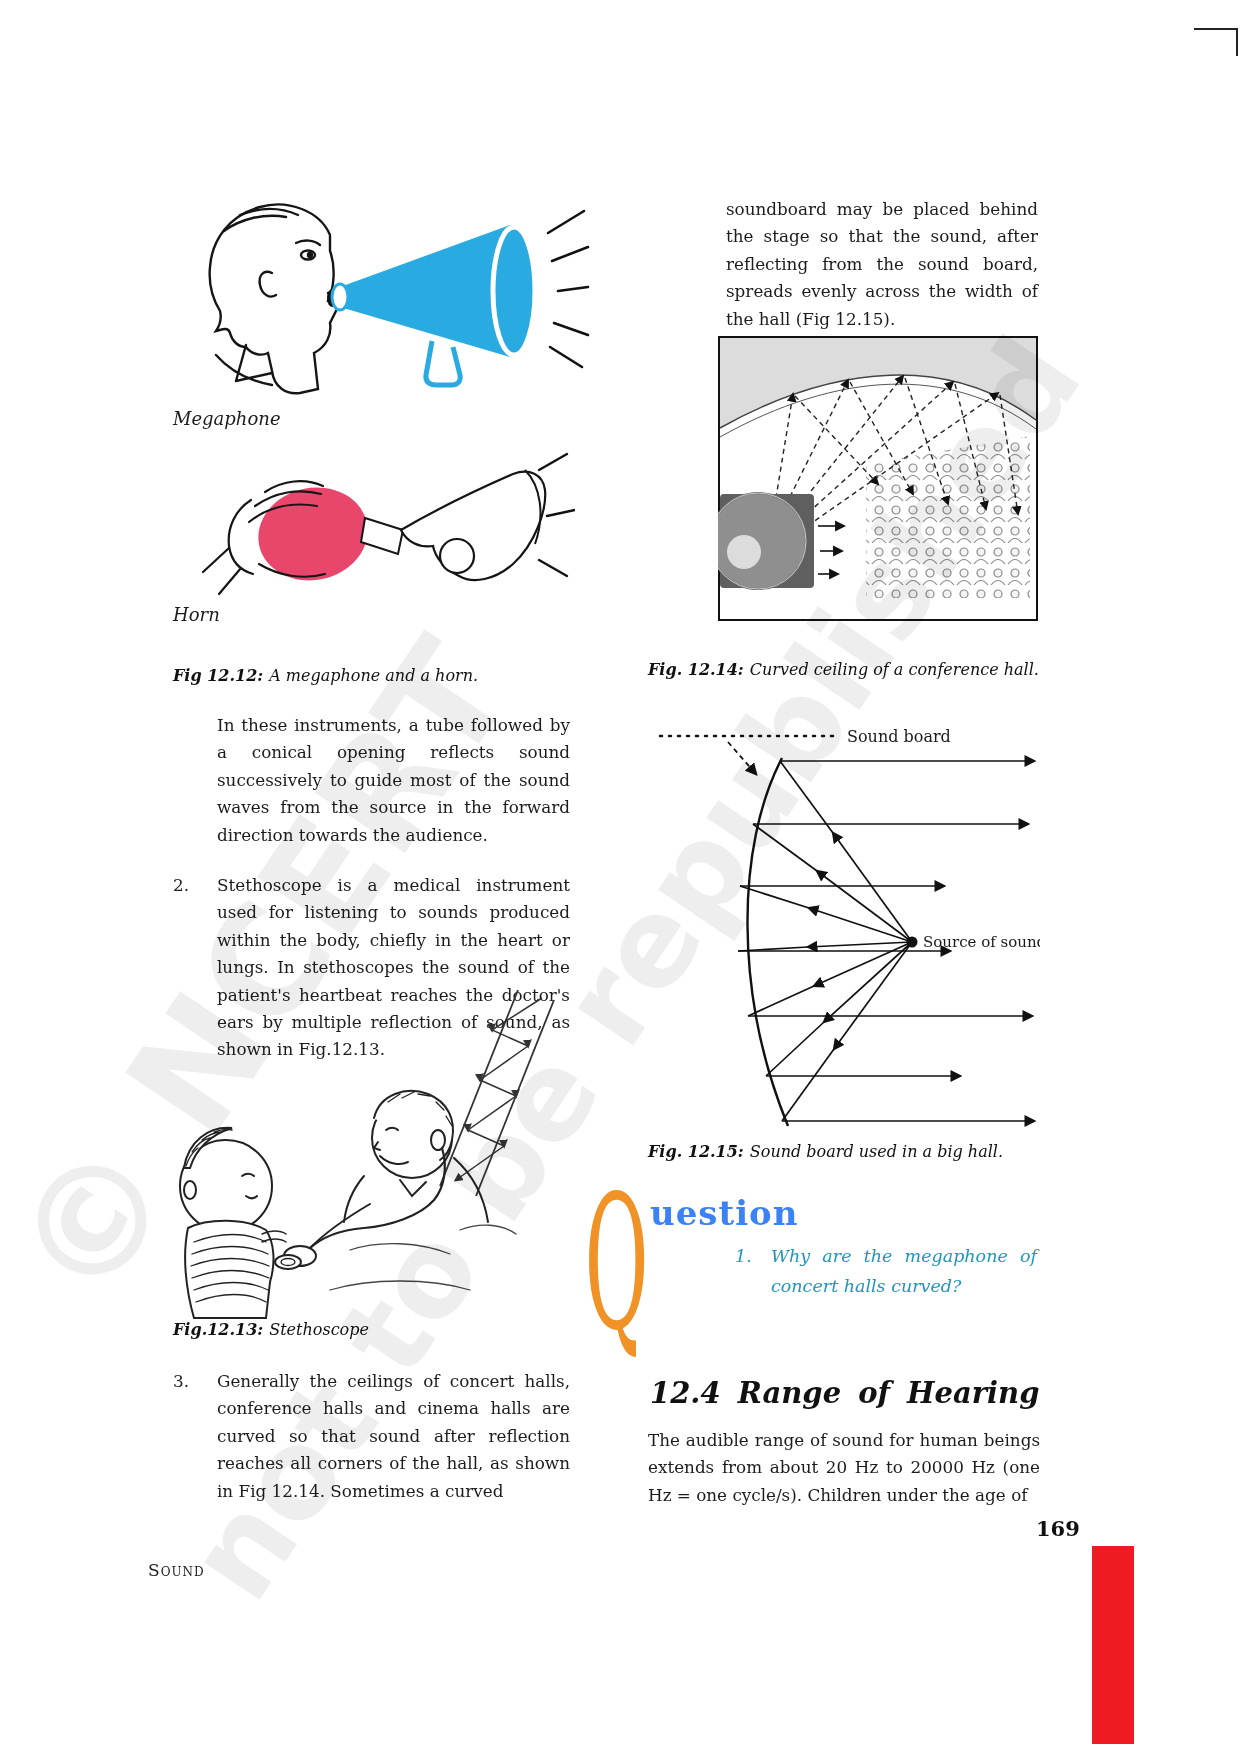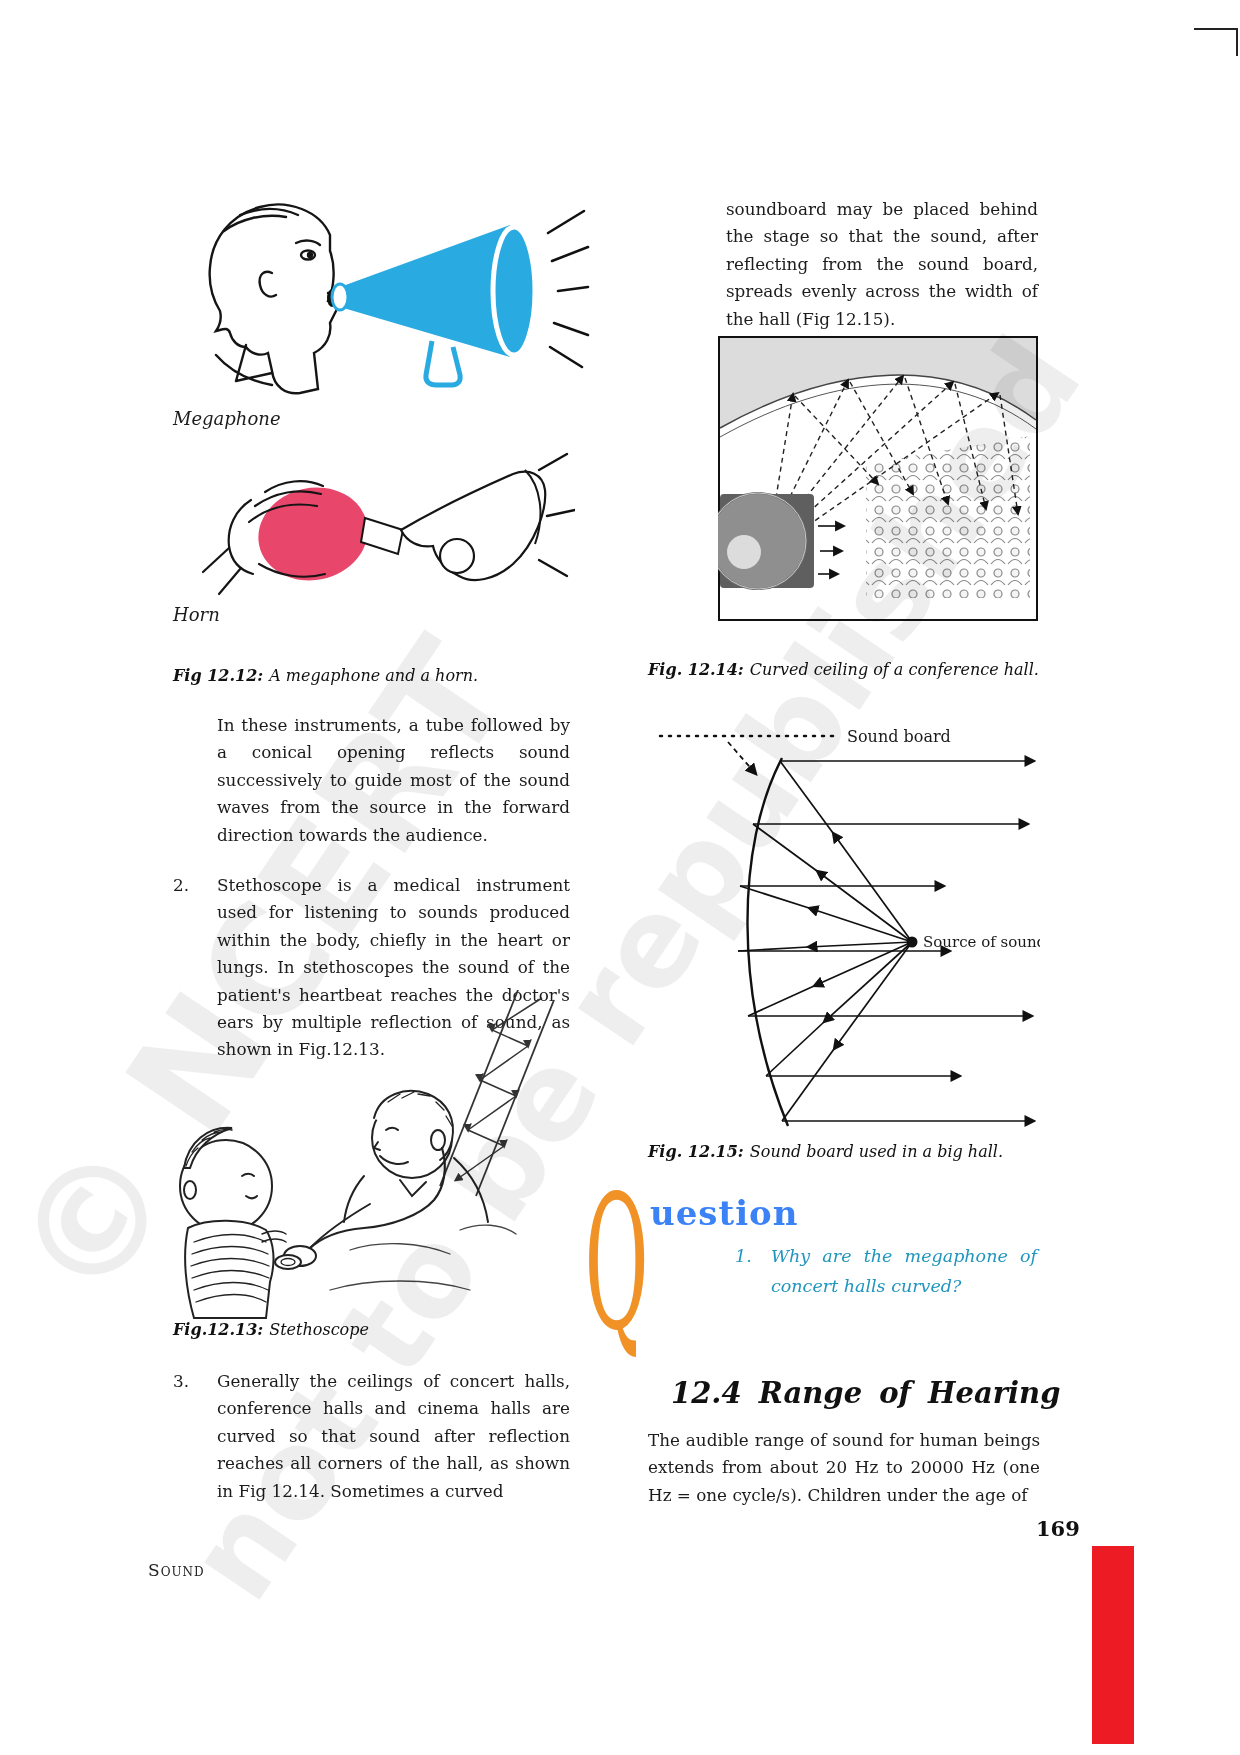--- a/index.html
+++ b/index.html
@@ -14,21 +14,21 @@
   .hang{display:flex;}
   .hang .num{flex:none; width:44px; text-align:left;}
   .hang .btxt{flex:1; text-align:justify;}
   .fig-label{font-style:italic; font-size:18px; text-align:left; color:#1c1c1c;}
   .caption{font-size:16px; text-align:left; color:#111;}
   .caption .cap-b{font-weight:bold; font-style:italic; margin-right:6px;}
   .caption .cap-i{font-style:italic;}
   .q-rest{font-family:"DejaVu Serif",serif; font-weight:bold; font-size:34px; color:#3b82f6; letter-spacing:1px;}
   .q-item{font-size:17.5px; line-height:30px; font-style:italic; color:#2095BE;}
   .q-item .num{flex:none; width:36px; font-style:italic;}
-  .sec-head{font-size:29px; font-weight:bold; font-style:italic; word-spacing:7px; color:#111;margin-left:21px;}
+  .sec-head{font-size:29px; font-weight:bold; font-style:italic; word-spacing:7px; color:#111;}
   .footer-left{font-size:17px; font-variant:small-caps; letter-spacing:1px; color:#222;}
   .page-num{font-size:21px; font-weight:bold; color:#111;}
   .red-bar{background:#ED1C24;}
   .corner-mark{border-top:2px solid #222; border-right:2px solid #222;}
   .watermark{
     pointer-events:none; z-index:6; white-space:nowrap;
     font-family:"DejaVu Sans",sans-serif; font-weight:bold;
     color:rgba(0,0,0,0.065);
     transform-origin:left top;
   }

